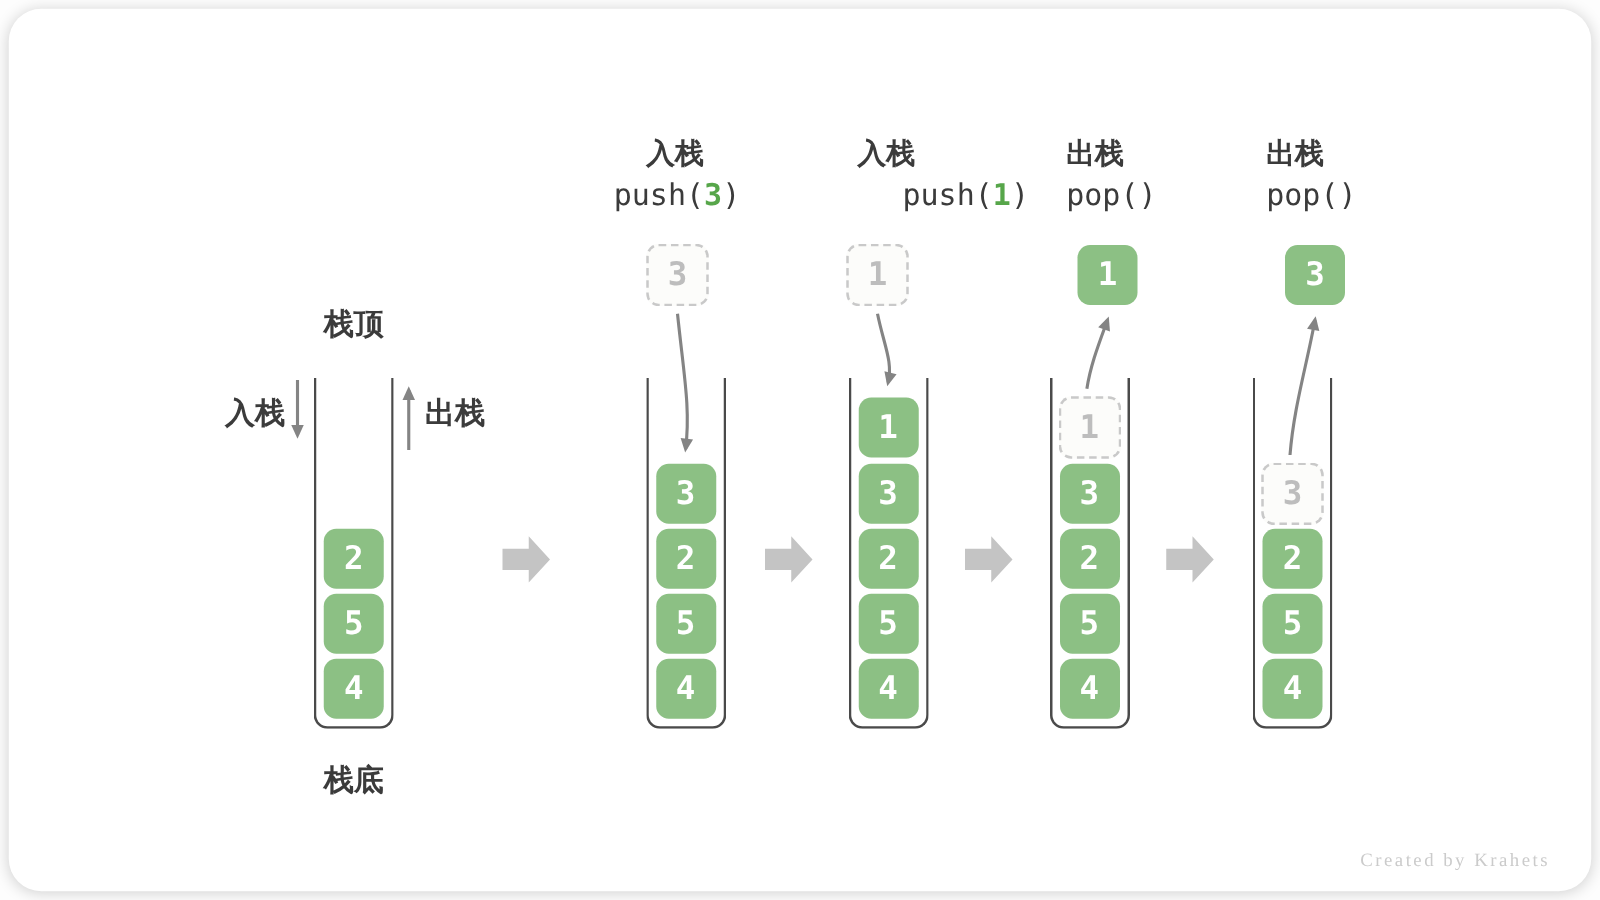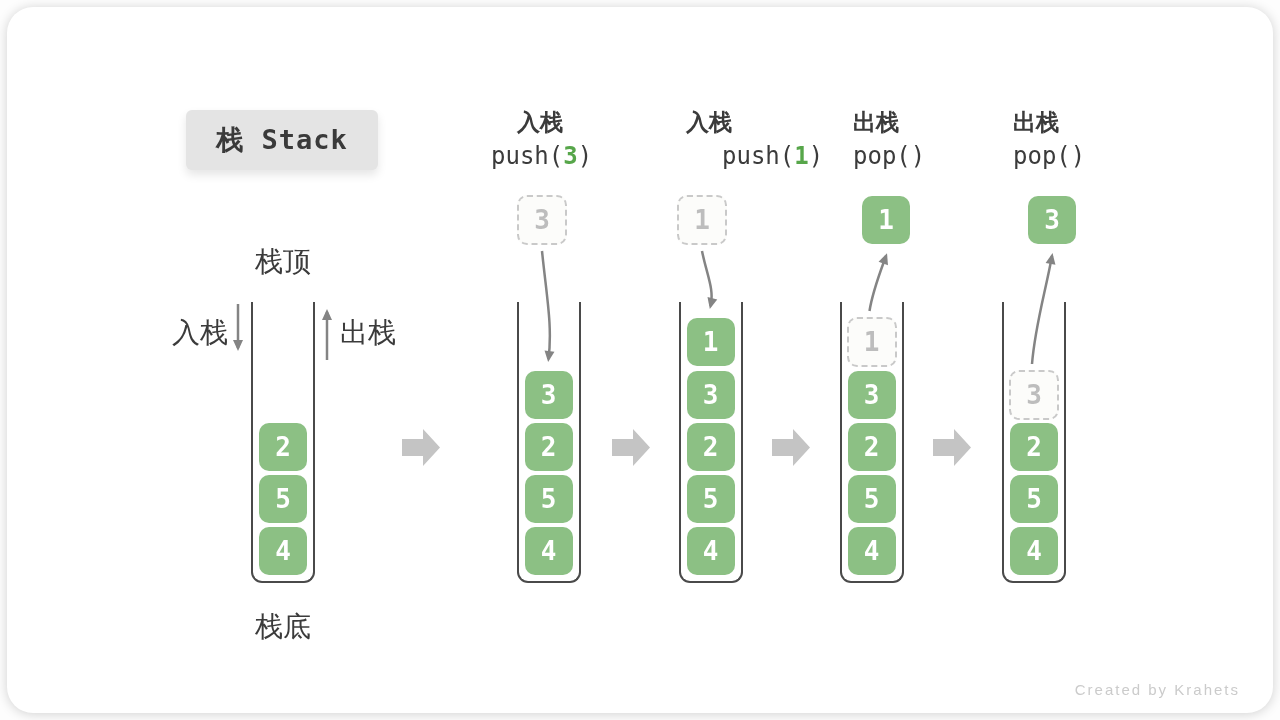--- a/index.html
+++ b/index.html
@@ -7,50 +7,47 @@
   .canvas { position:relative; width:1280px; height:720px; overflow:hidden; background:#fdfdfd; }
   .card { position:absolute; left:7px; top:7px; width:1266px; height:706px; background:#ffffff;
           border-radius:26px; box-shadow:0 1px 12px rgba(0,0,0,0.18); }
 
   .title-box { position:absolute; left:186px; top:110px; width:192px; height:60px; background:#E4E4E4;
                border-radius:6px; display:flex; align-items:center; justify-content:center;
                box-shadow:0 5px 10px rgba(0,0,0,0.10); }
   .title-text { font-family:"DejaVu Sans Mono",monospace; font-size:27px; font-weight:bold;
                 color:#3A3A3A; letter-spacing:1px; }
 
-  .cjk-label { position:absolute; font-size:28px; font-weight:normal; color:#3B3B3B; white-space:nowrap; }
+  .cjk-label { position:absolute; font-size:24px; font-weight:bold; color:#3B3B3B; white-space:nowrap; }
 
   .container { position:absolute; top:302px; height:281px; width:64px; box-sizing:border-box;
                border:2px solid #4A4A4A; border-top:none; border-radius:0 0 11px 11px; }
 
   .cell { position:absolute; width:48px; height:48px; border-radius:10px; background:#8CC084;
           color:#ffffff; font-family:"DejaVu Sans Mono",monospace; font-size:26px; font-weight:bold;
           display:flex; align-items:center; justify-content:center; }
   .cell.ghost { background:#FCFCFA; border:2px dashed #C9C9C9; color:#BDBDBD;
                 width:50px; height:50px; box-sizing:border-box; }
 
   .header-op { position:absolute; top:107px; font-size:23px; font-weight:bold; color:#3B3B3B; white-space:nowrap; }
   .header-code { position:absolute; top:142px; font-family:"DejaVu Sans Mono",monospace; font-size:24px;
                  color:#3B3B3B; white-space:nowrap; }
   .header-code .code-arg { color:#57A64A; font-weight:bold; }
 
-  .watermark { position:absolute; right:40px; bottom:22px; font-family:Liberation Sans, sans-serif;
+  .watermark { position:absolute; right:40px; bottom:22px; font-family:Liberation Serif, serif;
                font-size:15px; color:#CBCBCB; letter-spacing:2px; }
 
   #overlay { position:absolute; left:0; top:0; width:1280px; height:720px; pointer-events:none; }
 </style>
 </head>
 <body>
 
 <div class="canvas">
   <div class="card"></div>
 
-  <div class="title-box">
-    <span class="title-text">栈 Stack</span>
-  </div>
 
   <div class="cjk-label" style="left:233px; top:243px; width:100px; text-align:center;">栈顶</div>
   <div class="cjk-label" style="left:233px; top:608px; width:100px; text-align:center;">栈底</div>
   <div class="cjk-label" style="left:128px; top:314px; width:100px; text-align:right;">入栈</div>
   <div class="cjk-label" style="left:340px; top:314px;">出栈</div>
 
   <div id="diagram">
       <div class="container" style="left: 251px;"></div>
       <div class="cell" style="left: 259px; top: 423px;">2</div>
       <div class="cell" style="left: 259px; top: 475px;">5</div>

